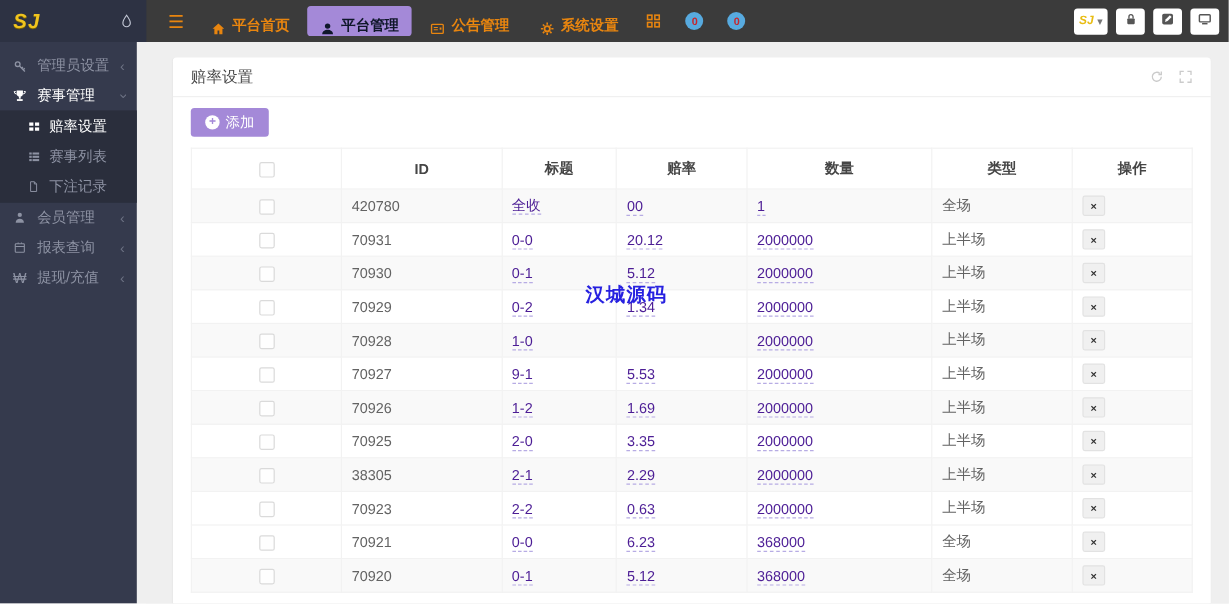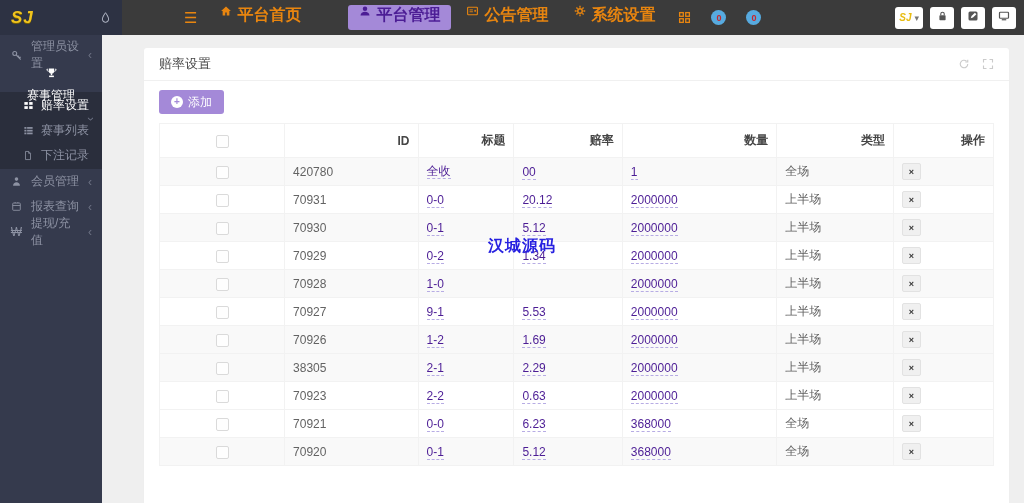--- a/index.html
+++ b/index.html
@@ -1,40 +1,40 @@
 <!DOCTYPE html>
 <html><head>
 <meta charset="utf-8">
 <style>
   * { margin:0; padding:0; box-sizing:border-box; }
   html,body { width:1024px; height:503px; overflow:hidden; }
   body { font-family:"Liberation Sans","DejaVu Sans",sans-serif; background:#efefef; }
   .app { position:relative; width:1024px; height:503px; overflow:hidden; }
 
   
-  .topbar { position:absolute; top:0; left:0; right:0; height:35px; background:#3b3b3b; display:flex; align-items:center; z-index:5;gap:44px; }
+  .topbar { position:absolute; top:0; left:0; right:0; height:35px; background:#3b3b3b; display:flex; align-items:center; z-index:5; }
   .logo-box { width:122px; height:35px; background:#2d3243; display:flex; align-items:center; justify-content:space-between; padding:0 11px; flex:0 0 auto; }
   .logo-text { color:#f0c41f; font-weight:bold; font-style:italic; font-size:17px; letter-spacing:1px; text-shadow:0 1px 0 #7a6200; }
   .droplet { color:#c3c8d6; display:flex; }
   .nav { display:flex; align-items:center; gap:4px; padding-left:10px; }
   .hamburger { color:#e8850f; font-size:15px; padding:0 8px; cursor:pointer; }
-  .nav-item { display:inline-flex; align-items:flex-start; gap:5px; color:#e8850f; font-size:16px; font-weight:bold; padding:0 11px; height:25px; border-radius:3px; cursor:pointer; }
-  .nav-item.active { background:#a489d8; color:#4c1d95;margin-left:32px; }
+  .nav-item { display:inline-flex; align-items:flex-end; gap:5px; color:#e8850f; font-size:12px; font-weight:bold; padding:0 11px; height:25px; border-radius:3px; cursor:pointer; }
+  .nav-item.active { background:#a489d8; color:#0f172a; }
   .nav-item svg { display:block; }
   .nav-glyph { color:#e8850f; display:flex; padding:0 8px; cursor:pointer; }
   .badge-circle { width:15px; height:15px; border-radius:50%; background:#57aadf; color:#c6262c; font-size:9px; font-weight:bold; display:flex; align-items:center; justify-content:center; margin:0 8px; cursor:pointer; }
   .topbar-right { margin-left:auto; display:flex; align-items:center; gap:7px; padding-right:8px; }
   .tb-btn { background:#fff; border:none; border-radius:3px; height:22px; min-width:24px; display:inline-flex; align-items:center; justify-content:center; gap:3px; padding:0 4px; color:#555; cursor:pointer; }
   .mini-logo { color:#e8bc13; font-weight:bold; font-style:italic; font-size:10px; }
   .caret { color:#777; font-size:9px; }
 
   
-  .sidebar { position:absolute; top:35px; left:0; bottom:0; width:102px; background:#353a4d; padding-top:7px; font-size:12px; z-index:4; }
+  .sidebar { position:absolute; top:35px; left:0; bottom:0; width:114px; background:#353a4d; padding-top:7px; font-size:12px; z-index:4; }
   .side-item { height:25px; display:flex; align-items:center; gap:8px; padding:0 10px; color:#8d92a3; cursor:pointer; }
-  .side-item.parent-open { color:#fff;flex-direction:column; }
+  .side-item.parent-open { color:#fff; }
   .side-item .s-icon { width:13px; display:flex; justify-content:center; color:inherit; flex:0 0 auto; }
   .side-item .chev { margin-left:auto; font-size:12px; color:#6d7284; }
   .chev.down { display:inline-block; transform:rotate(-90deg); }
   .submenu { background:#2a2e3c; padding:1px 0; }
   .sub-item { height:25px; display:flex; align-items:center; gap:7px; padding:0 10px 0 22px; color:#8d92a3; cursor:pointer; }
   .sub-item.active { color:#fff; }
   .sub-item .s-icon { width:12px; display:flex; justify-content:center; flex:0 0 auto; }
 
   
   .content { position:absolute; left:122px; top:35px; right:0; bottom:0; background:#efefef; padding:13px 15px 0 22px; overflow:hidden; }
@@ -42,21 +42,21 @@
   .panel-header { display:flex; align-items:center; padding:7px 15px; border-bottom:1px solid #f0f0f0; }
   .panel-title { font-size:13px; color:#484848; }
   .panel-tools { margin-left:auto; display:flex; gap:12px; color:#cbcbcb; }
   .panel-tools span { cursor:pointer; display:flex; }
   .panel-body { padding:9px 15px; }
   .btn-add { background:#a489d8; color:#fff; border:none; border-radius:3px; height:24px; padding:0 12px; font-size:12px; display:inline-flex; align-items:center; gap:5px; margin-bottom:9px; cursor:pointer; }
   .plus-circle { width:12px; height:12px; border-radius:50%; background:#fff; color:#a489d8; font-weight:bold; font-size:10px; line-height:12px; text-align:center; }
 
   table { width:100%; border-collapse:collapse; font-size:12px; table-layout:fixed; }
   th, td { border:1px solid #f2f2f2; }
-  th { text-align:right; padding:8px; font-weight:bold; color:#454545; height:29px; }
+  th { text-align:center; padding:8px; font-weight:bold; color:#454545; height:29px; }
   td { padding:5px 8px; height:23px; color:#636363; }
   tr.striped td { background:#f9f9f9; }
   .c-cb { text-align:center; }
   .cb { display:inline-block; width:13px; height:13px; border:1px solid #dadada; border-radius:2px; background:#fefefe; vertical-align:middle; cursor:pointer; }
   .elink { color:#4c1d95; text-decoration:none; border-bottom:1px dashed #b7ace4; cursor:pointer; }
   .op-x { width:19px; height:17px; background:#f0f0f0; border:1px solid #e2e2e2; border-radius:2px; font-size:9px; color:#333; font-weight:bold; line-height:14px; text-align:center; cursor:pointer; padding:0; }
 
   .watermark { position:absolute; left:488px; top:236px; color:#2721e0; font-weight:bold; font-size:16px; letter-spacing:1px; z-index:6; }
   svg { flex:0 0 auto; }
 </style>
@@ -335,20 +335,29 @@
   </tr>
               <tr class="striped">
     <td class="c-cb"><span class="cb"></span></td>
     <td>70926</td>
     <td><a class="elink">1-2</a></td>
     <td><a class="elink">1.69</a></td>
     <td><a class="elink">2000000</a></td>
     <td>上半场</td>
     <td><button class="op-x"><span class="xg">×</span></button></td>
   </tr>
+              <tr>
+    <td class="c-cb"><span class="cb"></span></td>
+    <td>70925</td>
+    <td><a class="elink">2-0</a></td>
+    <td><a class="elink">3.35</a></td>
+    <td><a class="elink">2000000</a></td>
+    <td>上半场</td>
+    <td><button class="op-x"><span class="xg">×</span></button></td>
+  </tr>
               <tr class="striped">
     <td class="c-cb"><span class="cb"></span></td>
     <td>38305</td>
     <td><a class="elink">2-1</a></td>
     <td><a class="elink">2.29</a></td>
     <td><a class="elink">2000000</a></td>
     <td>上半场</td>
     <td><button class="op-x"><span class="xg">×</span></button></td>
   </tr>
               <tr>

